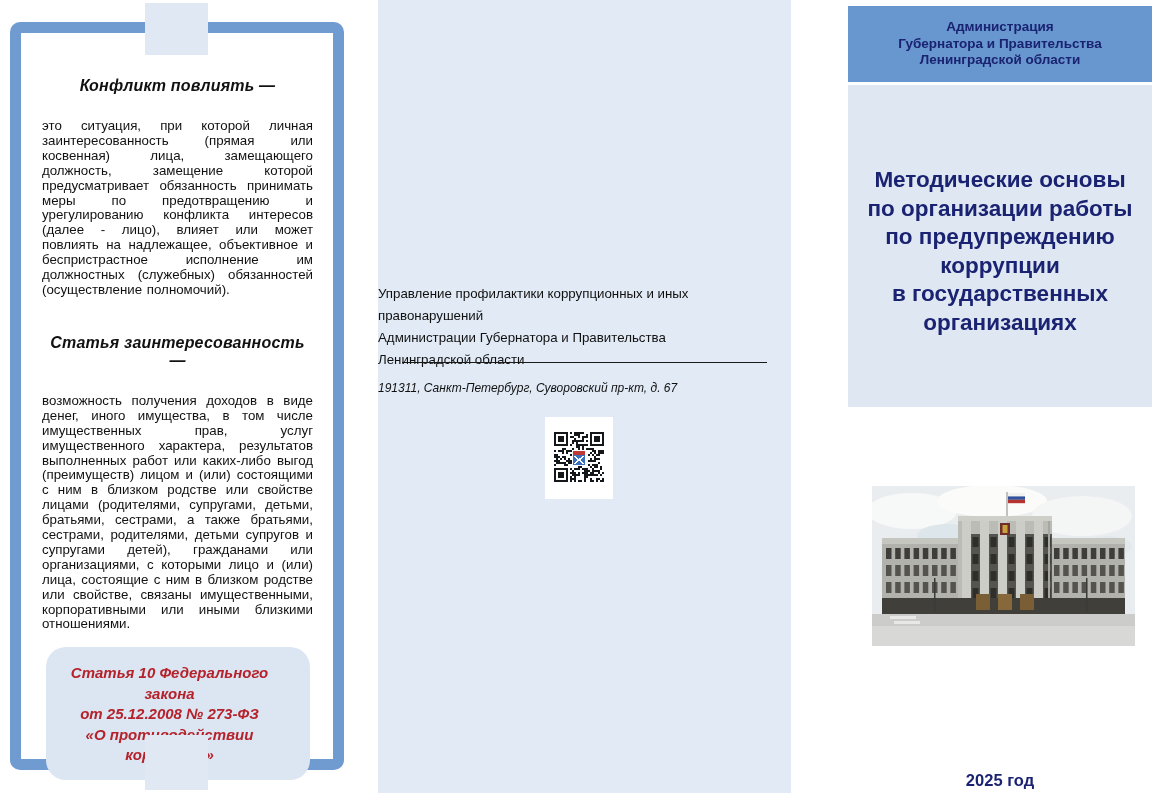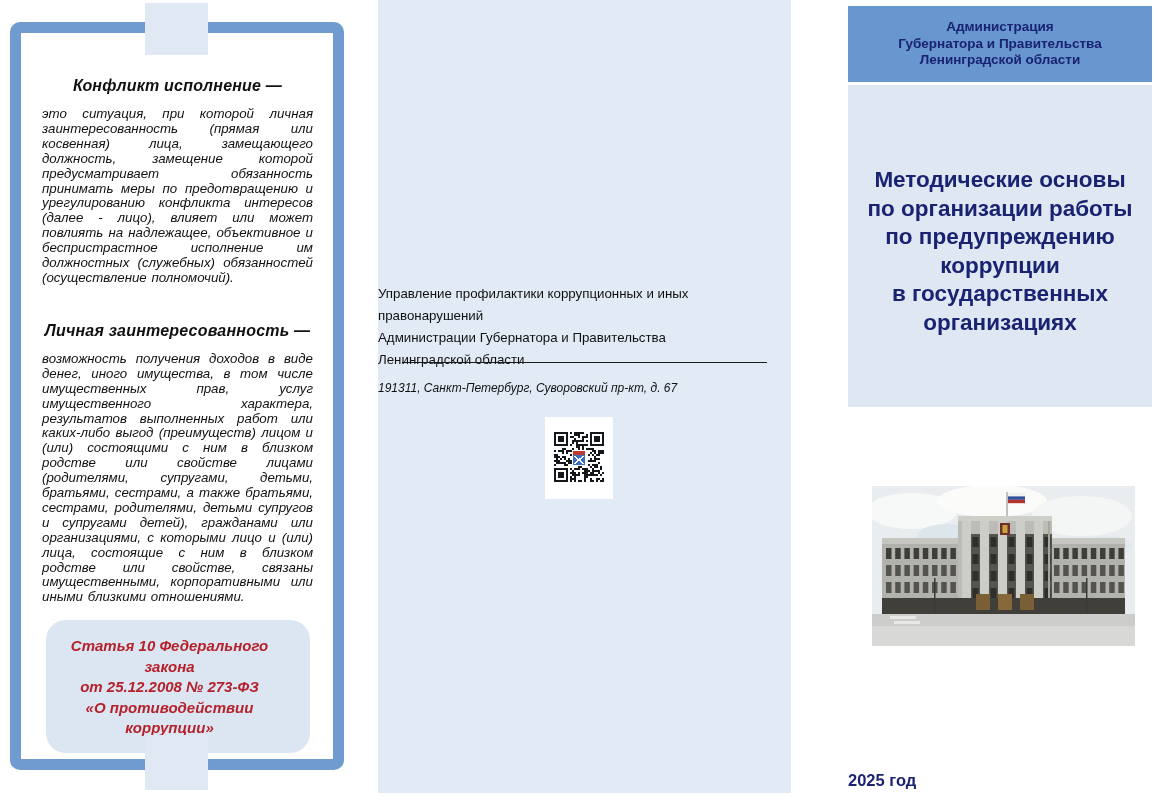--- a/index.html
+++ b/index.html
@@ -14,22 +14,22 @@
 
   
   .fold-tab{position:absolute;width:63px;background:var(--tab-blue);z-index:3}
   .fold-tab.top{left:145px;top:3px;height:52px}
   .fold-tab.bottom{left:145px;top:735px;height:55px}
   .left-frame{position:absolute;left:10px;top:22px;width:334px;height:748px;
     border:11px solid var(--frame-blue);border-radius:10px;background:#fff;z-index:2;
     padding:44px 20px 0 21px;}
   .left-frame h2{font-size:16px;font-style:italic;font-weight:bold;color:var(--text-black);
     text-align:center;letter-spacing:.2px}
-  .left-frame p{font-size:13.3px;font-style:italic;color:var(--text-black);
-    text-align:justify;line-height:14.9px;margin-top:12px;word-spacing:1px}
+  .left-frame p{font-size:13.3px;color:var(--text-black);
+    text-align:justify;line-height:14.9px;margin-top:24px;word-spacing:1px}
   .left-frame h2.second{margin-top:36px}
   .law-box{margin:15px auto 0 auto;width:264px;min-height:107px;background:var(--law-box-bg);
     border-radius:20px;padding:16px 24px 14px 8px;
     color:var(--red);font-weight:bold;font-style:italic;font-size:15px;line-height:20.5px;
     text-align:center;white-space:pre-line}
 
   
   .middle-panel{position:absolute;left:378px;top:0;width:413px;height:793px;
     background:var(--middle-bg);z-index:1}
   .org-name{position:absolute;left:0;top:283px;width:100%;
@@ -45,34 +45,34 @@
   
   .rp-header{position:absolute;left:848px;top:6px;width:304px;height:76px;
     background:var(--header-blue);color:var(--navy);font-weight:bold;font-size:13.5px;
     line-height:16.5px;text-align:center;display:flex;align-items:center;justify-content:center;
     white-space:pre-line}
   .rp-titlebox{position:absolute;left:848px;top:85px;width:304px;height:322px;
     background:var(--right-panel-bg)}
   .rp-title{margin-top:81px;color:var(--navy);font-weight:bold;font-size:22.5px;
     line-height:28.5px;text-align:center;white-space:pre-line}
   .photo{position:absolute;left:872px;top:486px;width:263px;height:160px;overflow:hidden}
-  .year{position:absolute;left:848px;top:771px;width:304px;
+  .year{position:absolute;left:848px;top:771px;width:304px;text-align:center;
     color:var(--navy);font-weight:bold;font-size:16.5px}
 </style>
 </head>
 <body>
 
 <div class="page">
 
   <div class="fold-tab top"></div>
   <div class="fold-tab bottom"></div>
   <section class="left-frame">
-    <h2>Конфликт исполнение —</h2>
+    <h2>Конфликт повлиять —</h2>
     <p>это ситуация, при которой личная заинтересованность (прямая или косвенная) лица, замещающего должность, замещение которой предусматривает обязанность принимать меры по предотвращению и урегулированию конфликта интересов (далее - лицо), влияет или может повлиять на надлежащее, объективное и беспристрастное исполнение им должностных (служебных) обязанностей (осуществление полномочий).</p>
-    <h2 class="second">Личная заинтересованность —</h2>
+    <h2 class="second">Статья заинтересованность —</h2>
     <p>возможность получения доходов в виде денег, иного имущества, в том числе имущественных прав, услуг имущественного характера, результатов выполненных работ или каких-либо выгод (преимуществ) лицом и (или) состоящими с ним в близком родстве или свойстве лицами (родителями, супругами, детьми, братьями, сестрами, а также братьями, сестрами, родителями, детьми супругов и супругами детей), гражданами или организациями, с которыми лицо и (или) лица, состоящие с ним в близком родстве или свойстве, связаны имущественными, корпоративными или иными близкими отношениями.</p>
     <div class="law-box">Статья 10 Федерального закона
 от 25.12.2008 № 273-ФЗ
 «О противодействии
 коррупции»</div>
   </section>
 
   <section class="middle-panel">
     <div class="org-name">Управление профилактики коррупционных и иных правонарушений
 Администрации Губернатора и Правительства

